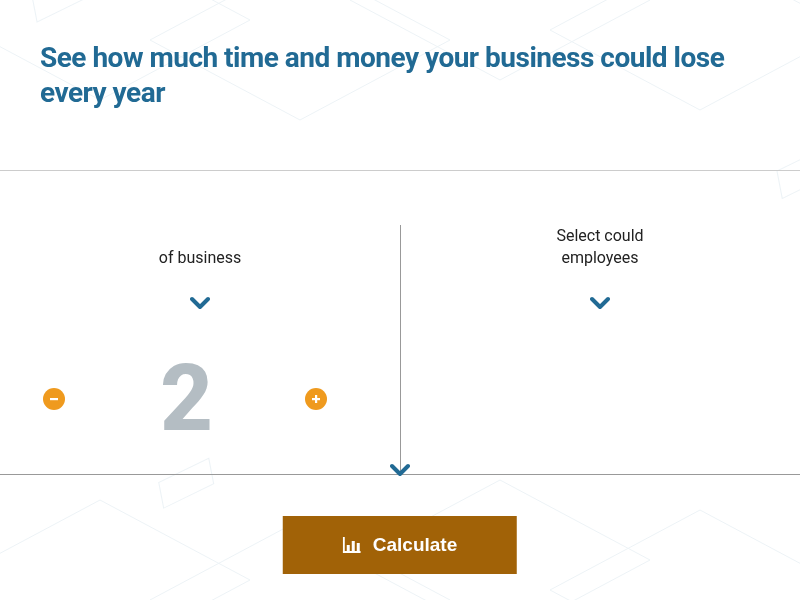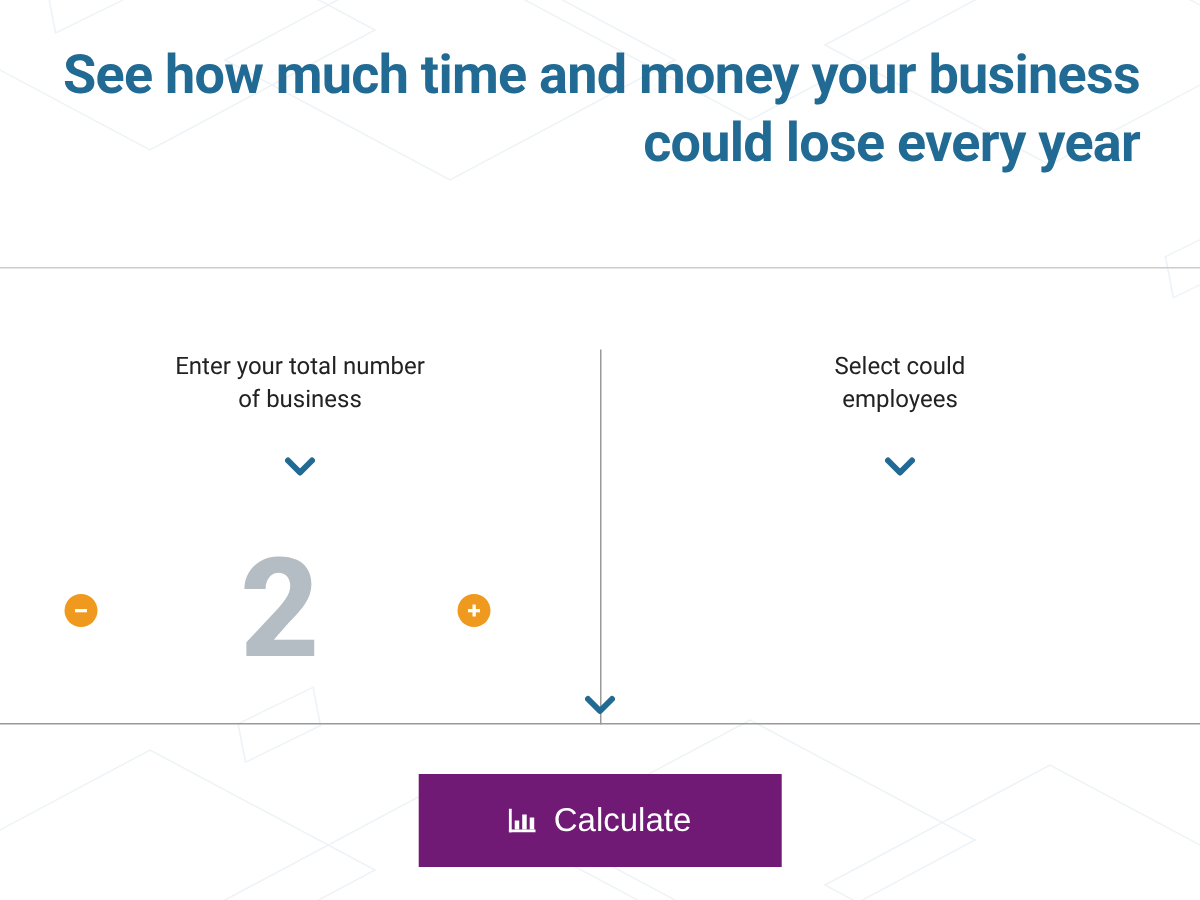--- a/index.html
+++ b/index.html
@@ -16,26 +16,26 @@
   inset: 0;
   z-index: 0;
   opacity: 0.08;
 }
 .bg-pattern svg { width: 100%; height: 100%; }
 .content {
   position: relative;
   z-index: 1;
 }
 .headline {
-  text-align: right;
-  font-size: 36px;
+  text-align: left;
+  font-size: 28px;
   font-weight: 700;
   color: #216a94;
   line-height: 1.25;
-  padding: 28px 40px 60px;
+  padding: 40px 40px 60px;
   letter-spacing: -0.5px;
 }
 .divider-top {
   border-top: 1px solid #ccc;
 }
 .form-row {
   display: flex;
   position: relative;
   height: 290px;
 }
@@ -107,26 +107,26 @@
   left: 50%;
   transform: translateX(-50%);
   top: 462px;
   color: #216a94;
 }
 .calc-btn {
   position: absolute;
   left: 50%;
   transform: translateX(-50%);
   top: 516px;
-  background: #701a75;
+  background: #a16207;
   color: #fff;
   border: none;
   padding: 18px 60px;
-  font-size: 22px;
-  font-weight: 400;
+  font-size: 19px;
+  font-weight: 700;
   cursor: pointer;
   display: inline-flex;
   align-items: center;
   gap: 12px;
 }
 .calc-btn .chart-icon svg { display: block; }
 </style>
 </head>
 <body>
 
@@ -153,21 +153,21 @@
   <h1 class="headline">See how much time and money your business could lose every year</h1>
 
   <div class="divider-top"></div>
 
   <div class="form-row">
     <div class="hline"></div>
     <div class="vline"></div>
 
     <div class="col">
       <div class="col-label">
-        <span>Enter your total number</span><br>
+        <br>
         <span>of business</span>
       </div>
       <span class="arrow-down">
         <svg width="20" height="14" viewBox="0 0 20 14">
             <path d="M2 3 L10 11 L18 3" stroke="#216a94" stroke-width="4" fill="none" stroke-linecap="round" stroke-linejoin="round"></path>
           </svg>
       </span>
       <div class="value-row">
         <span class="stepper-btn stepper-minus">
           <svg width="10" height="10" viewBox="0 0 10 10">

